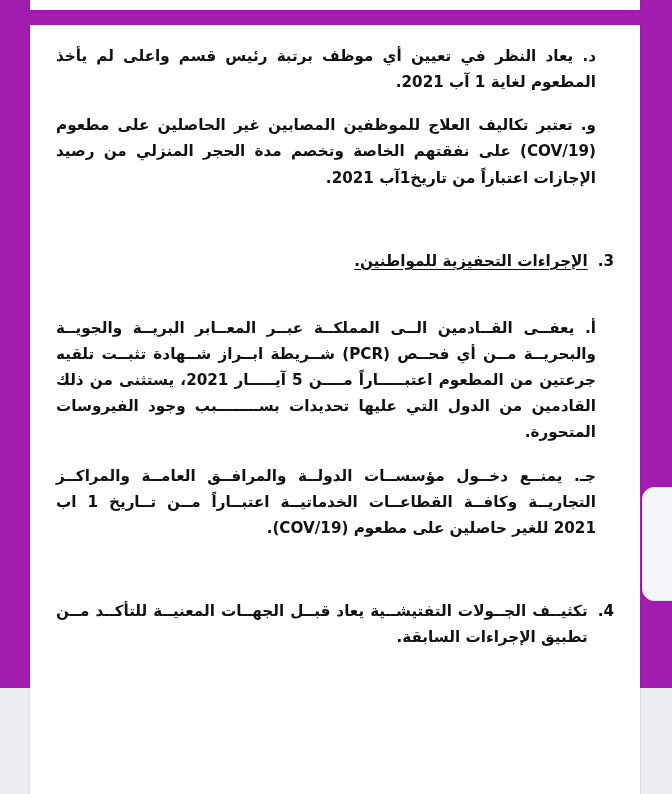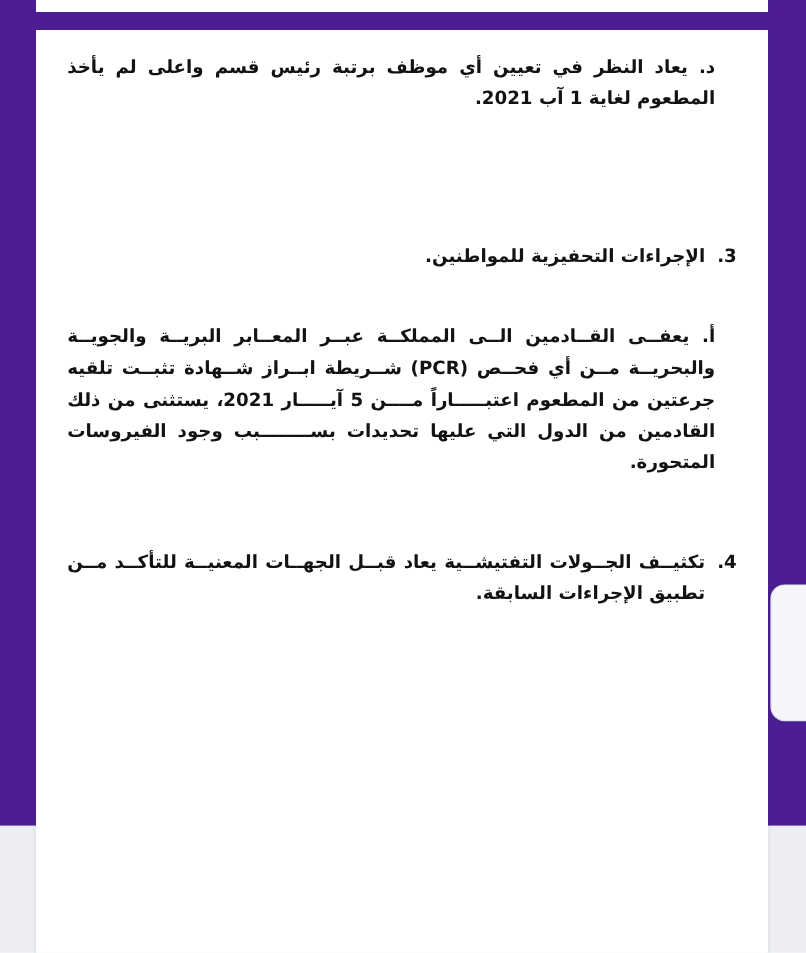--- a/index.html
+++ b/index.html
@@ -13,21 +13,21 @@
     overflow: hidden;
     background: #eceef2;
     font-family: "DejaVu Sans", "Liberation Sans", sans-serif;
   }
 
   
   .viewer {
     position: relative;
     width: 672px;
     height: 688px;
-    background: #4c1d95;
+    background: #a21caf;
   }
 
   
   .page-prev {
     position: absolute;
     left: 30px;
     top: -12px;
     width: 610px;
     height: 22px;
     background: #ffffff;
@@ -88,54 +88,56 @@
   }
   .clause .marker {
     flex: 0 0 auto;
     white-space: nowrap;
   }
   .clause .clause-text {
     flex: 1 1 auto;
     text-align: justify;
   }
 
-  .underline { text-underline-offset: 3px; margin-top: 48px; }
+  .underline { text-decoration: underline; text-underline-offset: 3px; }
 
   .gap-lg { height: 24px; }
   .gap-xl { height: 40px; }
 
   .latin { font-family: "DejaVu Sans", "Liberation Sans", sans-serif; }
 </style>
 </head>
 <body>
 
 <div class="viewer">
 
   <div class="page-prev"></div>
   <div class="side-panel-edge"></div>
 
   <div class="page">
     <div class="doc-body">
 
       <p class="para">د. يعاد النظر في تعيين أي موظف برتبة رئيس قسم واعلى لم يأخذ المطعوم لغاية 1 آب 2021.</p>
 
 
+      <p class="para">و.   تعتبر تكاليف العلاج  للموظفين المصابين غير الحاصلين على مطعوم (COV/19) على   نفقتهم الخاصة وتخصم مدة الحجر المنزلي من رصيد الإجازات اعتباراً من تاريخ1آب 2021.</p>
 
       <div class="gap-xl"></div>
 
       <div class="para clause">
         <span class="marker latin">3.</span>
         <span class="clause-text underline">الإجراءات التحفيزية للمواطنين.</span>
       </div>
 
       <div class="gap-lg"></div>
 
       <p class="para">أ.   يعفــى القــادمين الــى المملكــة عبــر المعــابر البريــة والجويــة والبحريــة مــن أي فحــص (PCR) شــريطة ابــراز شــهادة تثبــت تلقيه جرعتين من المطعوم  اعتبـــــاراً مــــن 5 آيـــــار 2021، يستثنى من ذلك القادمين من الدول التي عليها تحديدات  بســــــــبب وجود الفيروسات المتحورة.</p>
 
 
+      <p class="para">جـ.  يمنــع دخــول مؤسســات الدولــة والمرافــق العامــة والمراكــز التجاريــة وكافــة القطاعــات الخدماتيــة اعتبــاراً مــن تــاريخ 1 اب 2021 للغير حاصلين على مطعوم (COV/19).</p>
 
       <div class="gap-xl"></div>
 
       <div class="para clause">
         <span class="marker latin">4.</span>
         <span class="clause-text">تكثيــف الجــولات التفتيشــية يعاد قبــل الجهــات المعنيــة للتأكــد مــن تطبيق الإجراءات السابقة.</span>
       </div>
 
     </div>
   </div>

